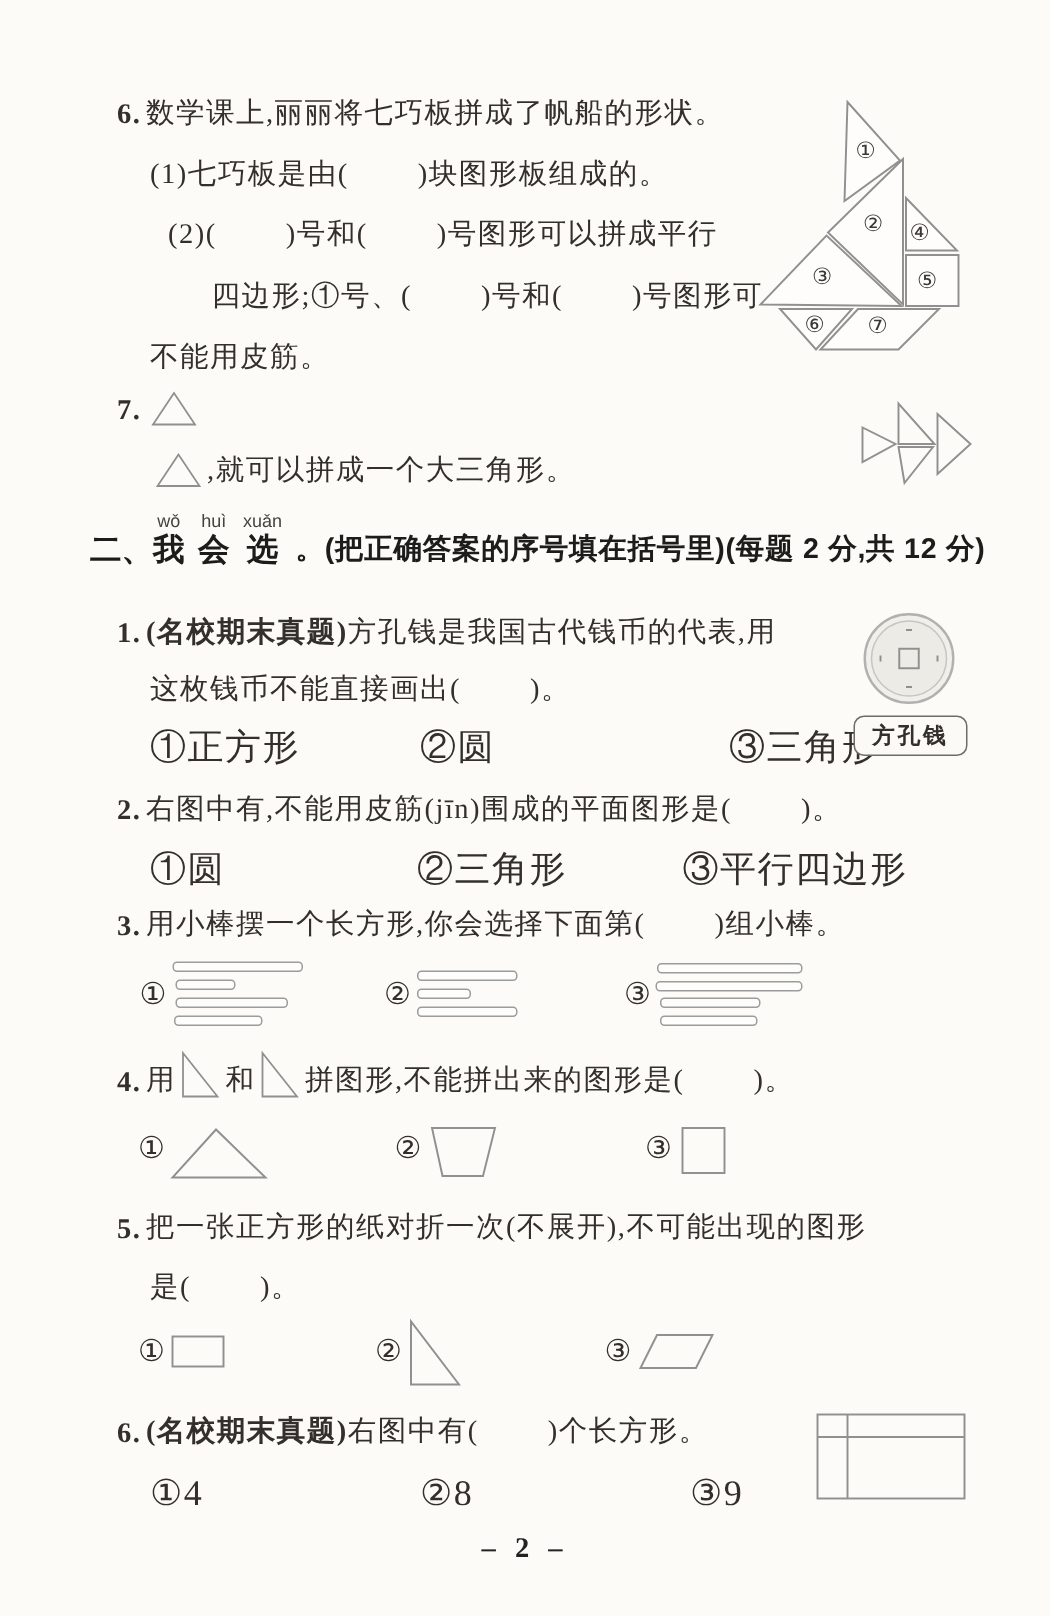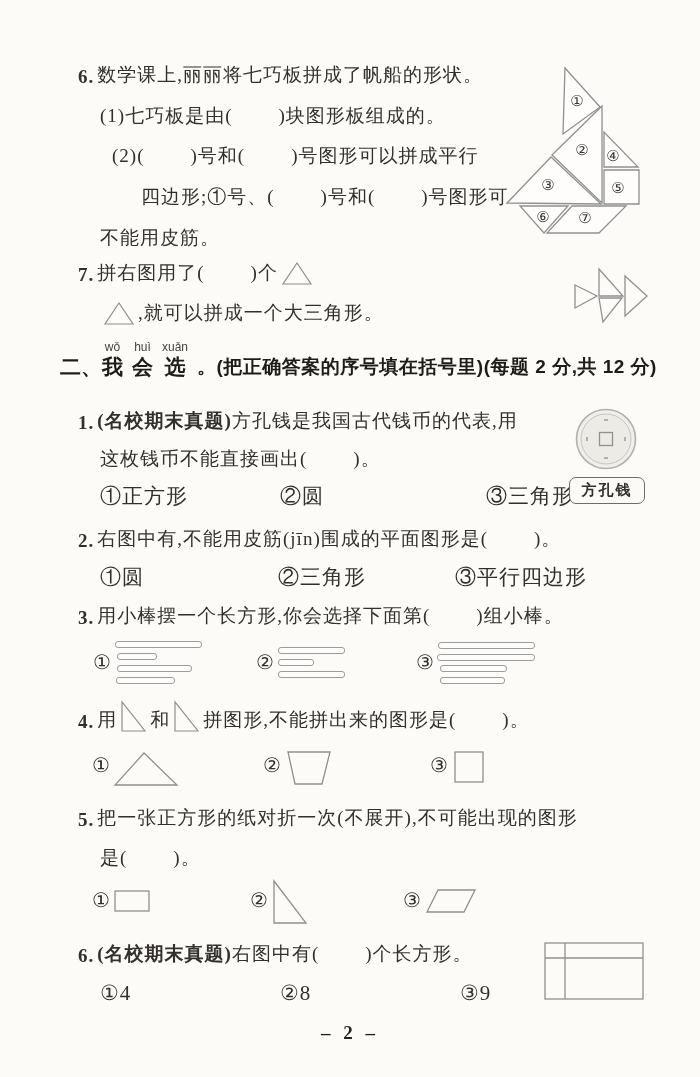--- a/index.html
+++ b/index.html
@@ -6,21 +6,21 @@
   body{
     width:700px;height:1077px;position:relative;overflow:hidden;
     background:#fcfbf8;
     font-family:"Liberation Serif","DejaVu Serif",serif;
     color:#33302c;
   }
   .line{position:absolute;font-size:19px;letter-spacing:1px;display:flex;align-items:flex-end;white-space:pre;}
   .line span{white-space:pre;}
   .qnum{font-weight:700;margin-right:3px;}
   .btag{font-weight:700;}
-  .opt{position:absolute;font-size:21px;letter-spacing:1px;white-space:pre;}
+  .opt{position:absolute;font-size:24px;letter-spacing:1px;white-space:pre;}
   .cnum{position:absolute;font-size:20px;}
   .stick{position:absolute;height:5px;border:1px solid #9c9c9c;border-radius:3px;background:#fdfdfb;}
   .header-row{position:absolute;left:60px;top:341px;display:flex;align-items:flex-end;
     font-family:"Liberation Sans","DejaVu Sans",sans-serif;font-weight:700;color:#1d1c1a;}
   .hprefix{font-size:21px;line-height:1.15;}
   .rchar{display:inline-flex;flex-direction:column;align-items:center;margin-right:9px;}
   .rchar .pin{font-size:12px;font-weight:400;color:#454340;line-height:1;margin-bottom:2px;letter-spacing:0;}
   .rchar .ch{font-size:21px;line-height:1.15;}
   .hrest{font-size:19px;line-height:1.25;letter-spacing:0.5px;}
   .fig{position:absolute;}
@@ -67,21 +67,20 @@
   <text class="tglabel" x="79" y="92" text-anchor="middle" dominant-baseline="central">②</text>
   <text class="tglabel" x="45" y="127" text-anchor="middle" dominant-baseline="central">③</text>
   <text class="tglabel" x="110" y="98" text-anchor="middle" dominant-baseline="central">④</text>
   <text class="tglabel" x="115" y="130" text-anchor="middle" dominant-baseline="central">⑤</text>
   <text class="tglabel" x="40" y="159" text-anchor="middle" dominant-baseline="central">⑥</text>
   <text class="tglabel" x="82" y="160" text-anchor="middle" dominant-baseline="central">⑦</text>
 </svg>
 
 <div class="line" style="left:78px;top:260px;">
   <span class="qnum">7.</span>
-  <span>拼右图用了(        )个</span>
   <svg class="inline-icon" width="32" height="25" viewBox="0 0 32 25">
     <polygon points="16,2 2,23 30,23"></polygon>
   </svg>
 </div>
 <div class="line" style="left:100px;top:300px;">
   <svg class="inline-icon" width="32" height="25" viewBox="0 0 32 25">
     <polygon points="16,2 2,23 30,23"></polygon>
   </svg>
   <span>,就可以拼成一个大三角形。</span>
 </div>

